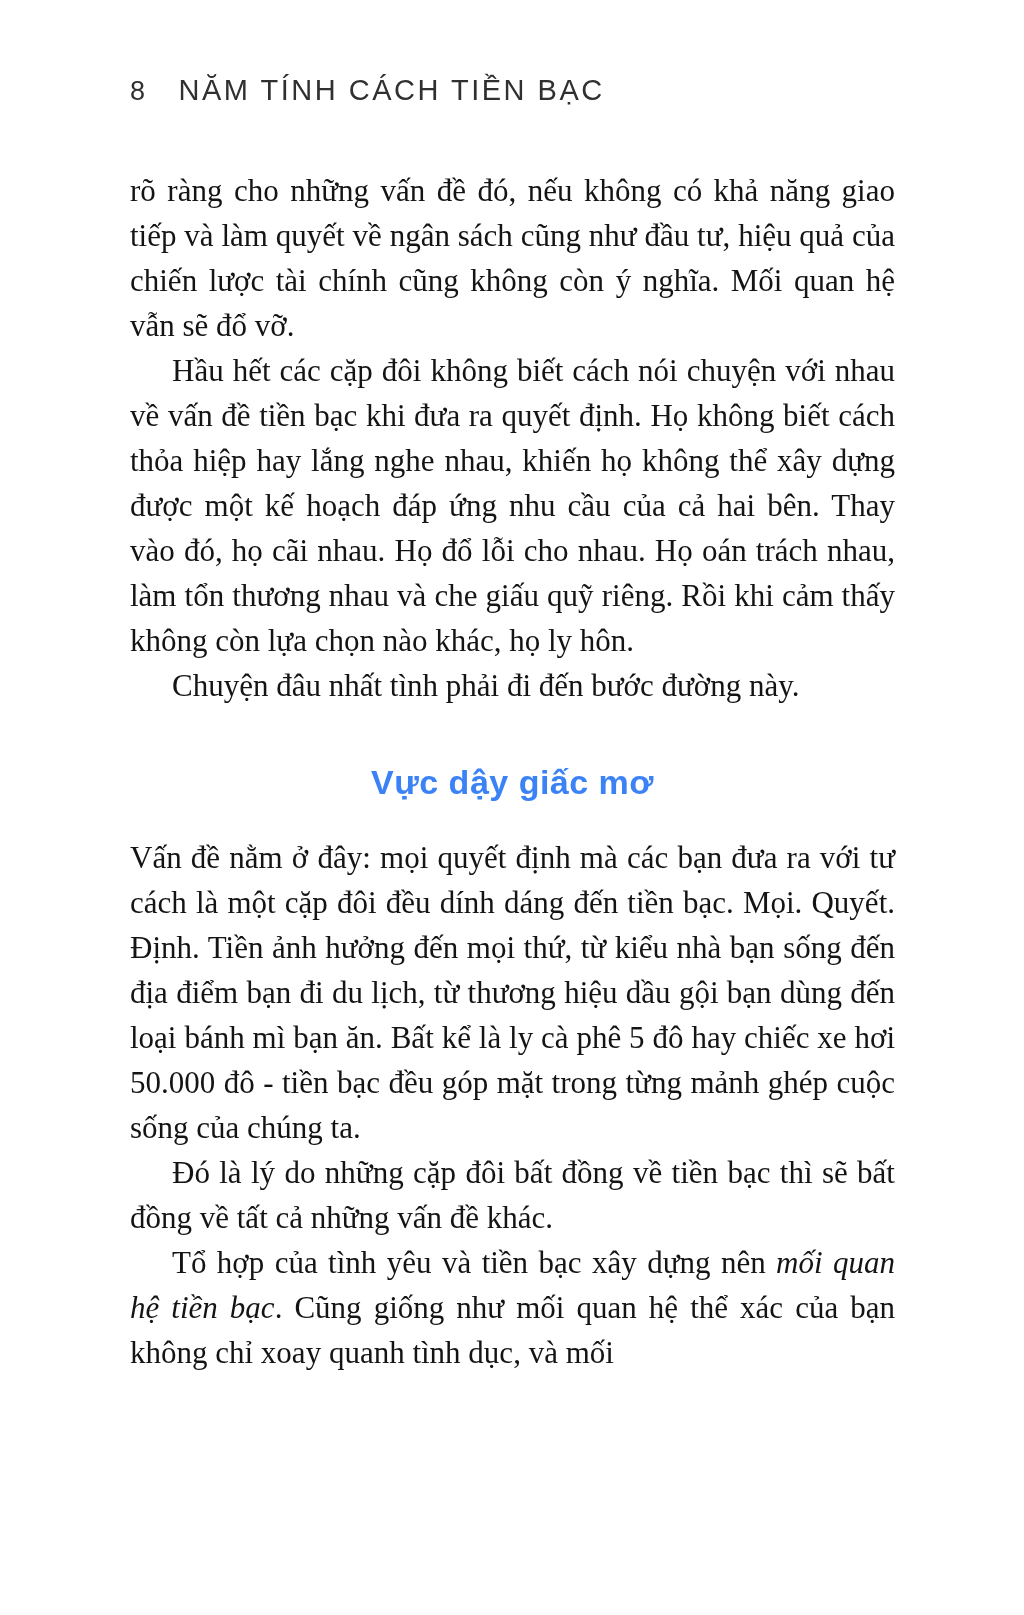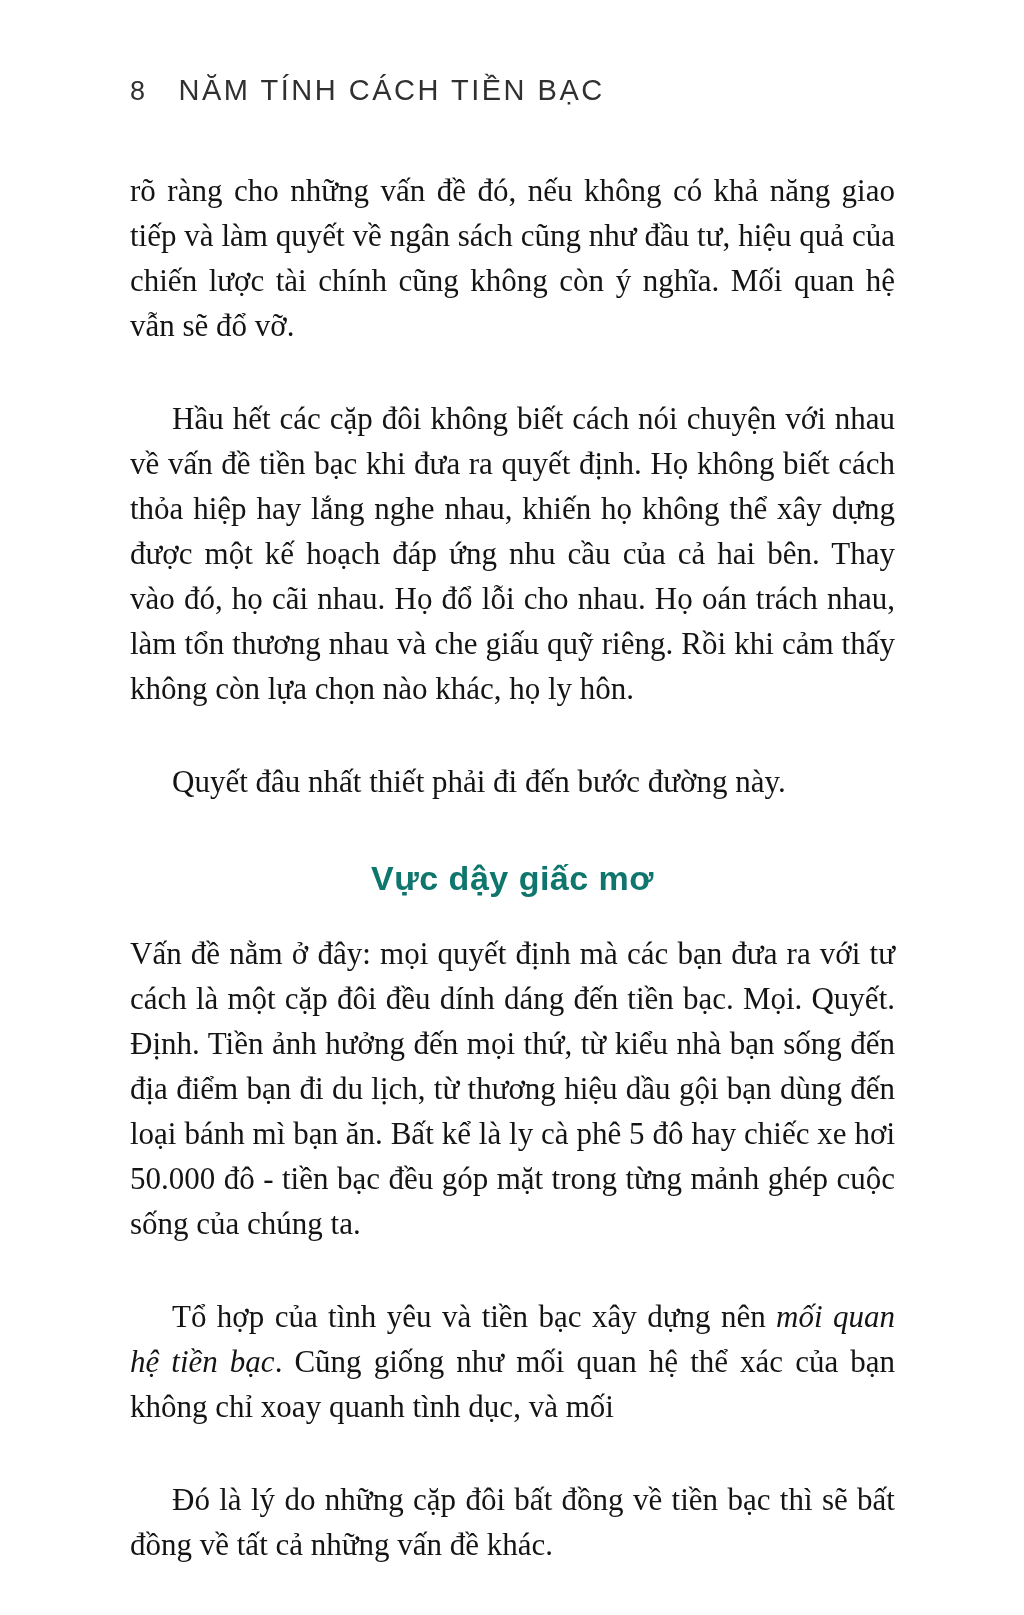--- a/index.html
+++ b/index.html
@@ -31,53 +31,53 @@
   }
   .body-text {
     margin-top: 61px;
     font-family: "Liberation Serif", serif;
     font-size: 31px;
     line-height: 45px;
     text-align: justify;
     color: #141414;
   }
   .body-text p { text-indent: 0; }
-  .body-text p.indent { text-indent: 42px; margin-top: 48px; }
+  .body-text p.indent { text-indent: 42px; }
   .section-heading {
     font-family: "Liberation Sans", sans-serif;
     font-weight: bold;
     font-size: 34px;
     line-height: 40px;
     letter-spacing: 0.5px;
     text-align: center;
-    color: #0f766e;
+    color: #3b82f6;
     margin: 54px 0 33px 0;
   }
   em { font-style: italic; }
 </style>
 </head>
 <body>
 
 <div class="page">
 
   <div class="running-header">
     <span class="page-number">8</span>
     <span class="running-title">NĂM TÍNH CÁCH TIỀN BẠC</span>
   </div>
 
   <div class="body-text">
 
     <p>rõ ràng cho những vấn đề đó, nếu không có khả năng giao tiếp và làm quyết về ngân sách cũng như đầu tư, hiệu quả của chiến lược tài chính cũng không còn ý nghĩa. Mối quan hệ vẫn sẽ đổ vỡ.</p>
 
     <p class="indent">Hầu hết các cặp đôi không biết cách nói chuyện với nhau về vấn đề tiền bạc khi đưa ra quyết định. Họ không biết cách thỏa hiệp hay lắng nghe nhau, khiến họ không thể xây dựng được một kế hoạch đáp ứng nhu cầu của cả hai bên. Thay vào đó, họ cãi nhau. Họ đổ lỗi cho nhau. Họ oán trách nhau, làm tổn thương nhau và che giấu quỹ riêng. Rồi khi cảm thấy không còn lựa chọn nào khác, họ ly hôn.</p>
 
-    <p class="indent">Quyết đâu nhất thiết phải đi đến bước đường này.</p>
+    <p class="indent">Chuyện đâu nhất tình phải đi đến bước đường này.</p>
 
     <h2 class="section-heading">Vực dậy giấc mơ</h2>
 
     <p>Vấn đề nằm ở đây: mọi quyết định mà các bạn đưa ra với tư cách là một cặp đôi đều dính dáng đến tiền bạc. Mọi. Quyết. Định. Tiền ảnh hưởng đến mọi thứ, từ kiểu nhà bạn sống đến địa điểm bạn đi du lịch, từ thương hiệu dầu gội bạn dùng đến loại bánh mì bạn ăn. Bất kể là ly cà phê 5 đô hay chiếc xe hơi 50.000 đô - tiền bạc đều góp mặt trong từng mảnh ghép cuộc sống của chúng ta.</p>
 
+    <p class="indent">Đó là lý do những cặp đôi bất đồng về tiền bạc thì sẽ bất đồng về tất cả những vấn đề khác.</p>
+
     <p class="indent"><span>Tổ hợp của tình yêu và tiền bạc xây dựng nên </span><em>mối quan hệ tiền bạc</em><span>. Cũng giống như mối quan hệ thể xác của bạn không chỉ xoay quanh tình dục, và mối</span></p>
-
-    <p class="indent">Đó là lý do những cặp đôi bất đồng về tiền bạc thì sẽ bất đồng về tất cả những vấn đề khác.</p>
 
   </div>
 </div>
 
 </body></html>

